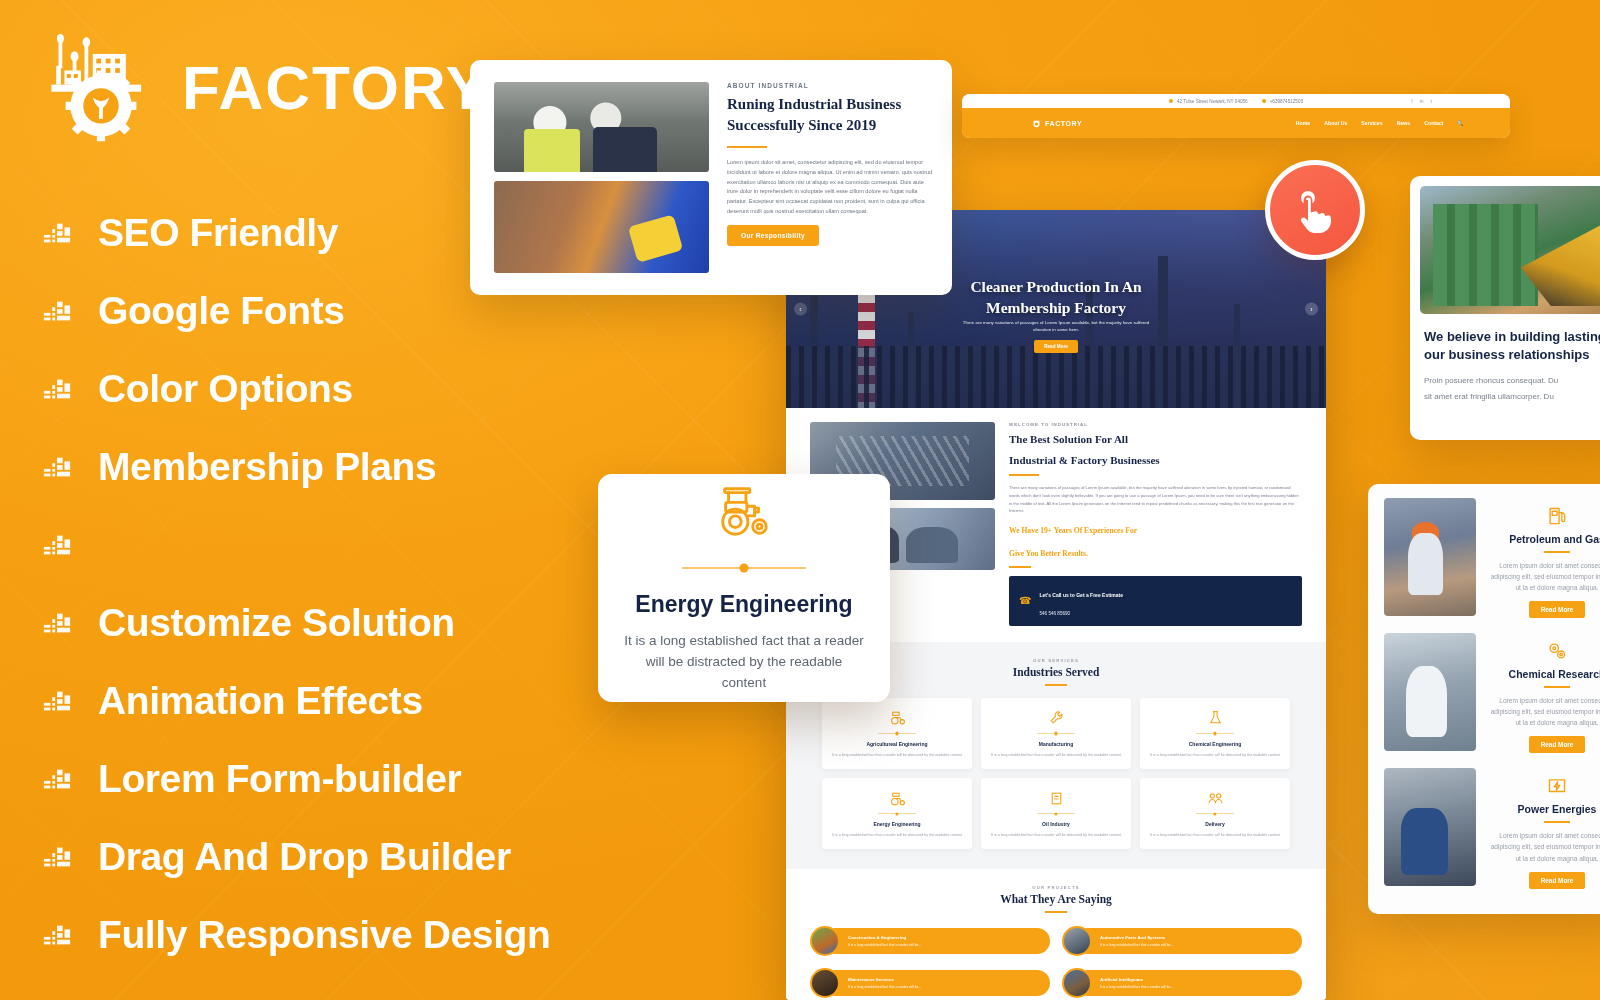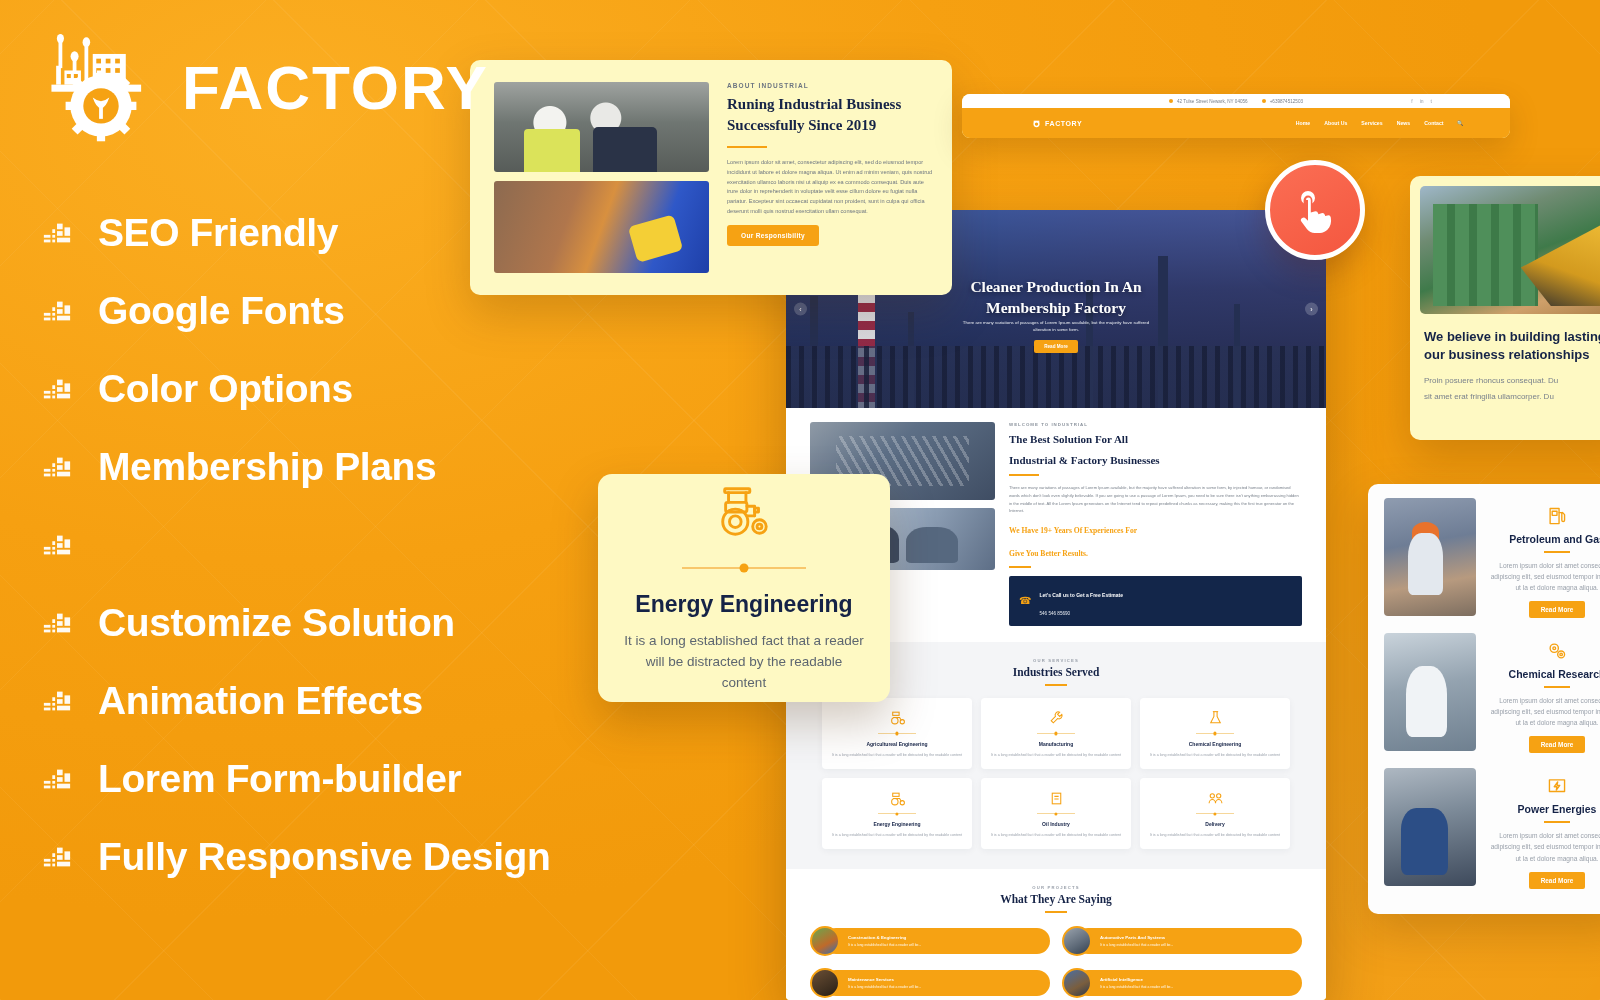--- a/index.html
+++ b/index.html
@@ -38,21 +38,21 @@
   .feature{
     display:flex; align-items:center; gap:26px; height:78px;
   }
   .feature-icon{ width:30px; height:30px; flex:0 0 auto; opacity:.95; }
   .feature-label{
     color:#fff; font-size:39px; font-weight:700; letter-spacing:-.4px;
     white-space:nowrap;
   }
 
   
-  .card{ position:absolute; background:#fef9c3; border-radius:12px;
+  .card{ position:absolute; background:#ffffff; border-radius:12px;
          box-shadow:0 18px 46px rgba(80,45,0,.22); overflow:hidden; }
 
   
   .about-card{ left:470px; top:60px; width:482px; height:235px; padding:22px 0 0 24px;
                border-radius:10px; z-index:4; }
   .about-grid{ display:flex; gap:18px; }
   .about-photos{ width:215px; display:flex; flex-direction:column; gap:9px; }
   .ph{ border-radius:3px; position:relative; overflow:hidden; }
   .ph1{ height:90px;
     background:
@@ -429,20 +429,36 @@
             <rect x="2" y="23" width="7" height="3"></rect>
             <rect x="11" y="12" width="3" height="4"></rect>
             <rect x="11" y="18" width="3" height="3"></rect>
             <rect x="11" y="23" width="3" height="3"></rect>
             <rect x="16" y="6" width="6" height="6"></rect>
             <rect x="16" y="14" width="6" height="5"></rect>
             <rect x="16" y="21" width="14" height="5"></rect>
             <rect x="24" y="10" width="6" height="9"></rect>
           </g>
         </svg>
+      <span class="feature-label">Drag And Drop Builder</span>
+    </li>
+    <li class="feature">
+      <svg class="feature-icon" viewBox="0 0 32 32">
+          <g fill="#fff">
+            <rect x="2" y="18" width="7" height="3"></rect>
+            <rect x="2" y="23" width="7" height="3"></rect>
+            <rect x="11" y="12" width="3" height="4"></rect>
+            <rect x="11" y="18" width="3" height="3"></rect>
+            <rect x="11" y="23" width="3" height="3"></rect>
+            <rect x="16" y="6" width="6" height="6"></rect>
+            <rect x="16" y="14" width="6" height="5"></rect>
+            <rect x="16" y="21" width="14" height="5"></rect>
+            <rect x="24" y="10" width="6" height="9"></rect>
+          </g>
+        </svg>
       <span class="feature-label">Fully Responsive Design</span>
     </li>
   </ul>
 </div>
 
 <div class="card about-card">
   <div class="about-grid">
     <div class="about-photos">
       <div class="ph ph1"></div>
       <div class="ph ph2"></div>

